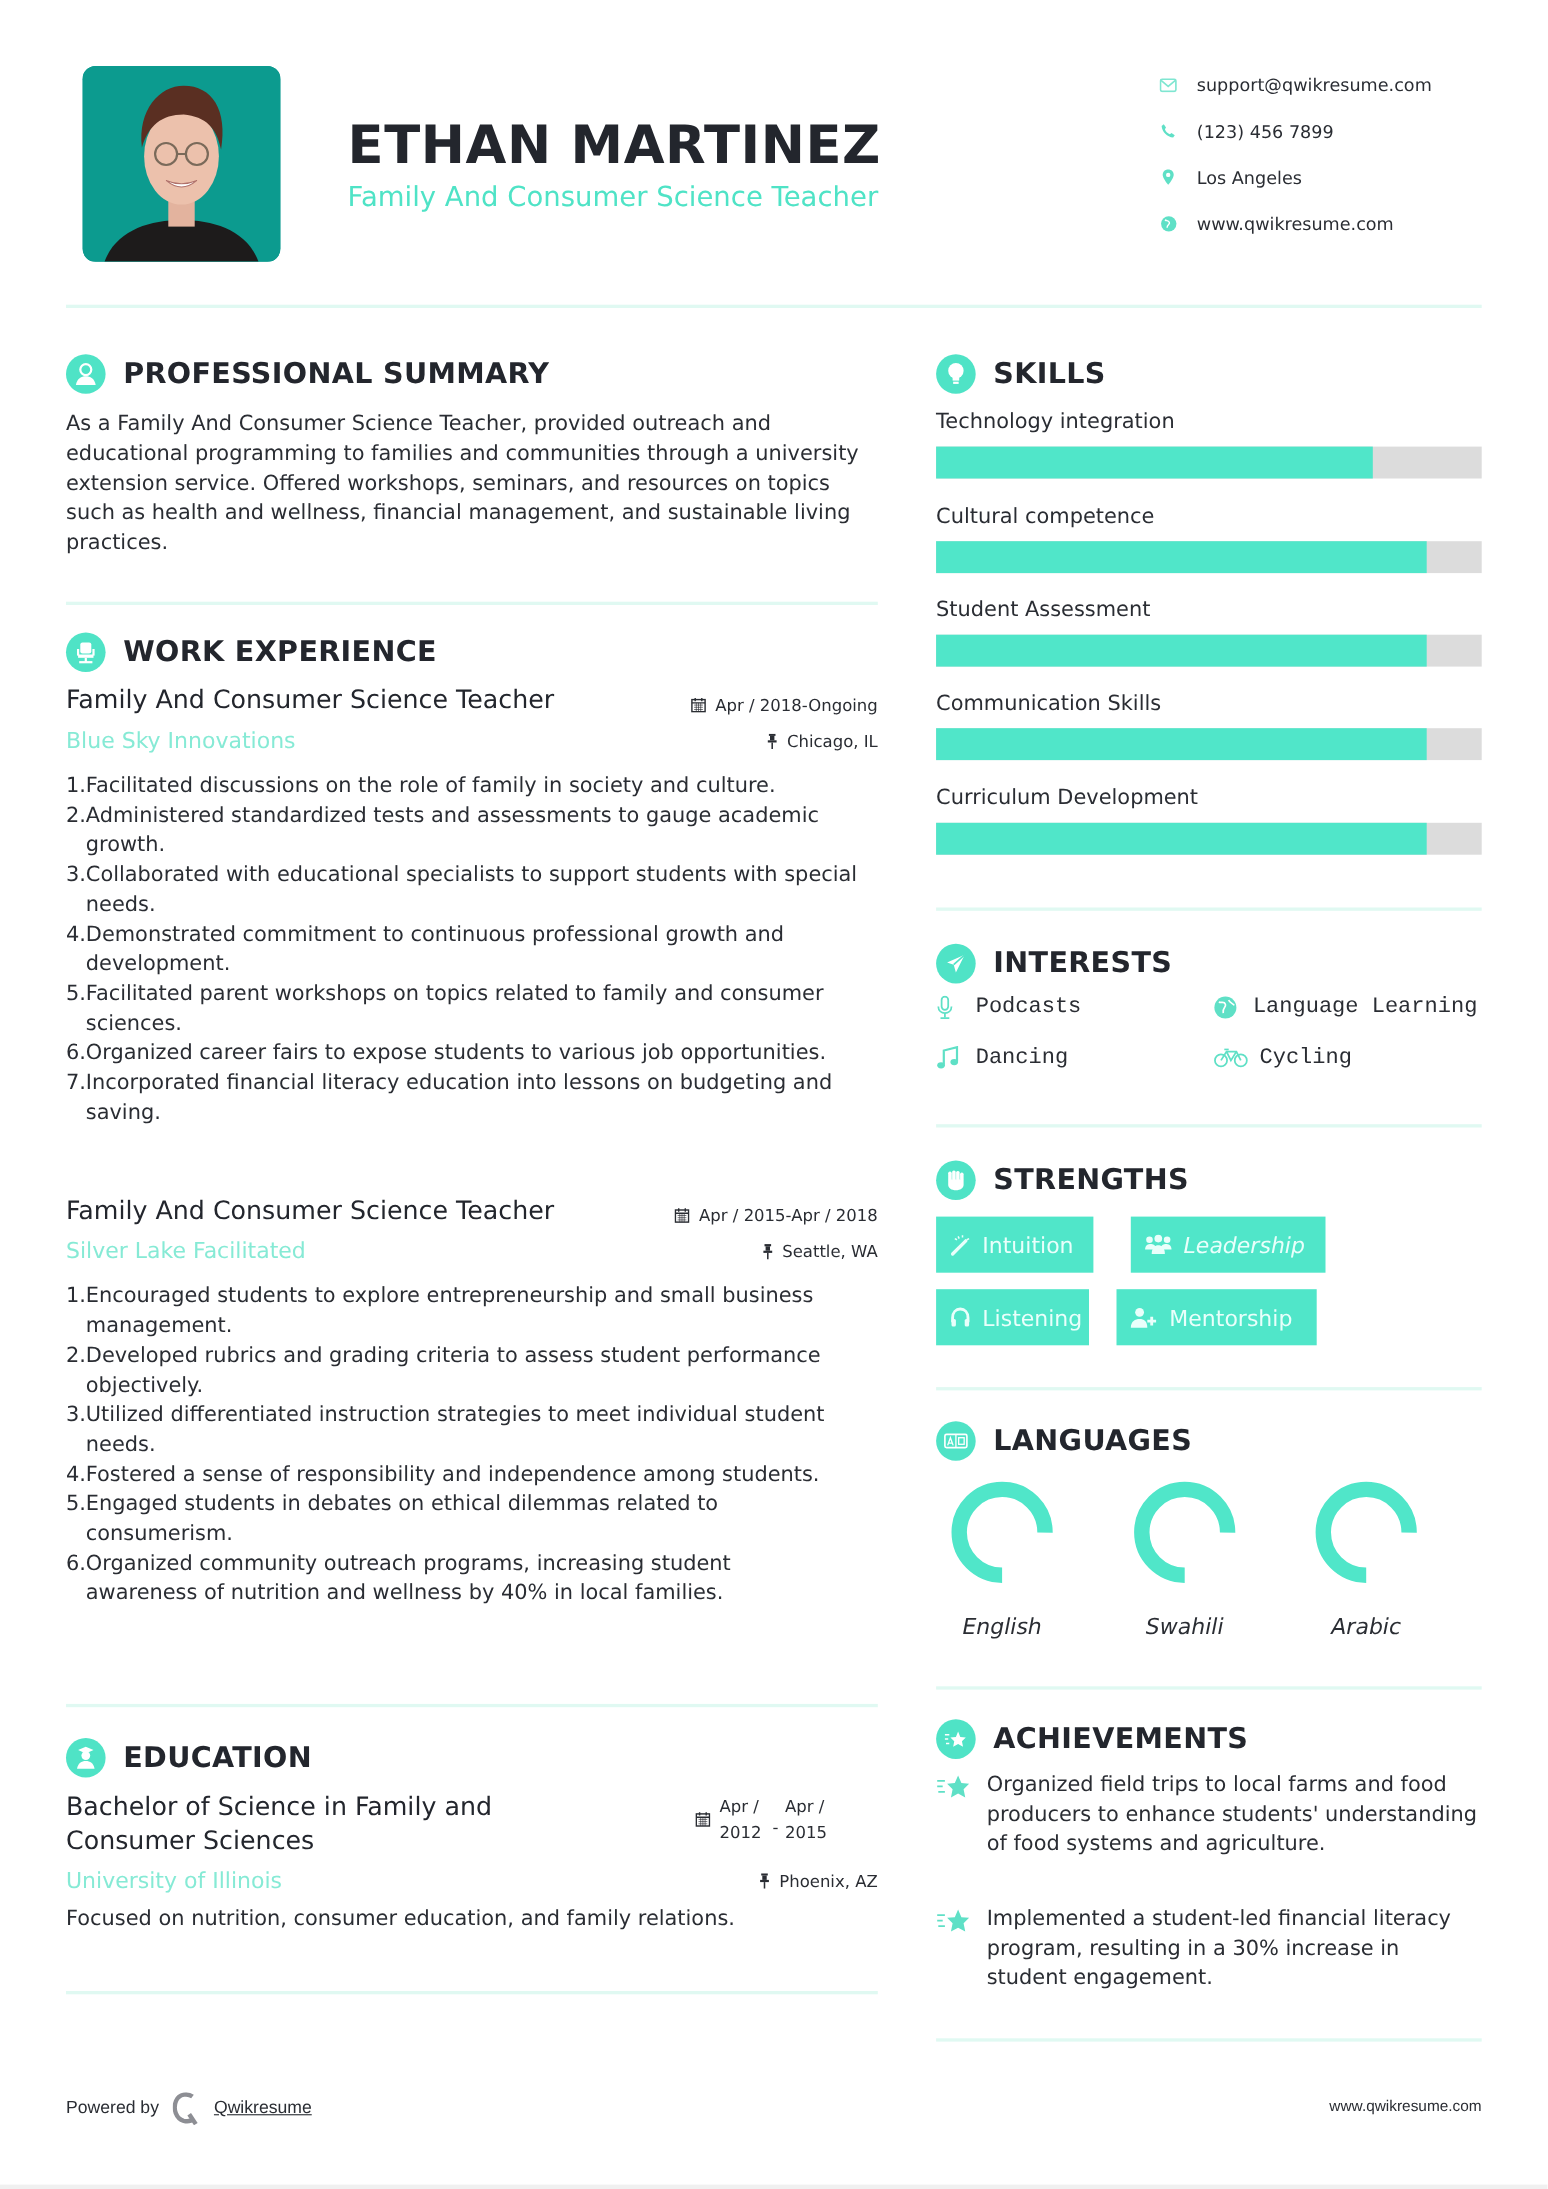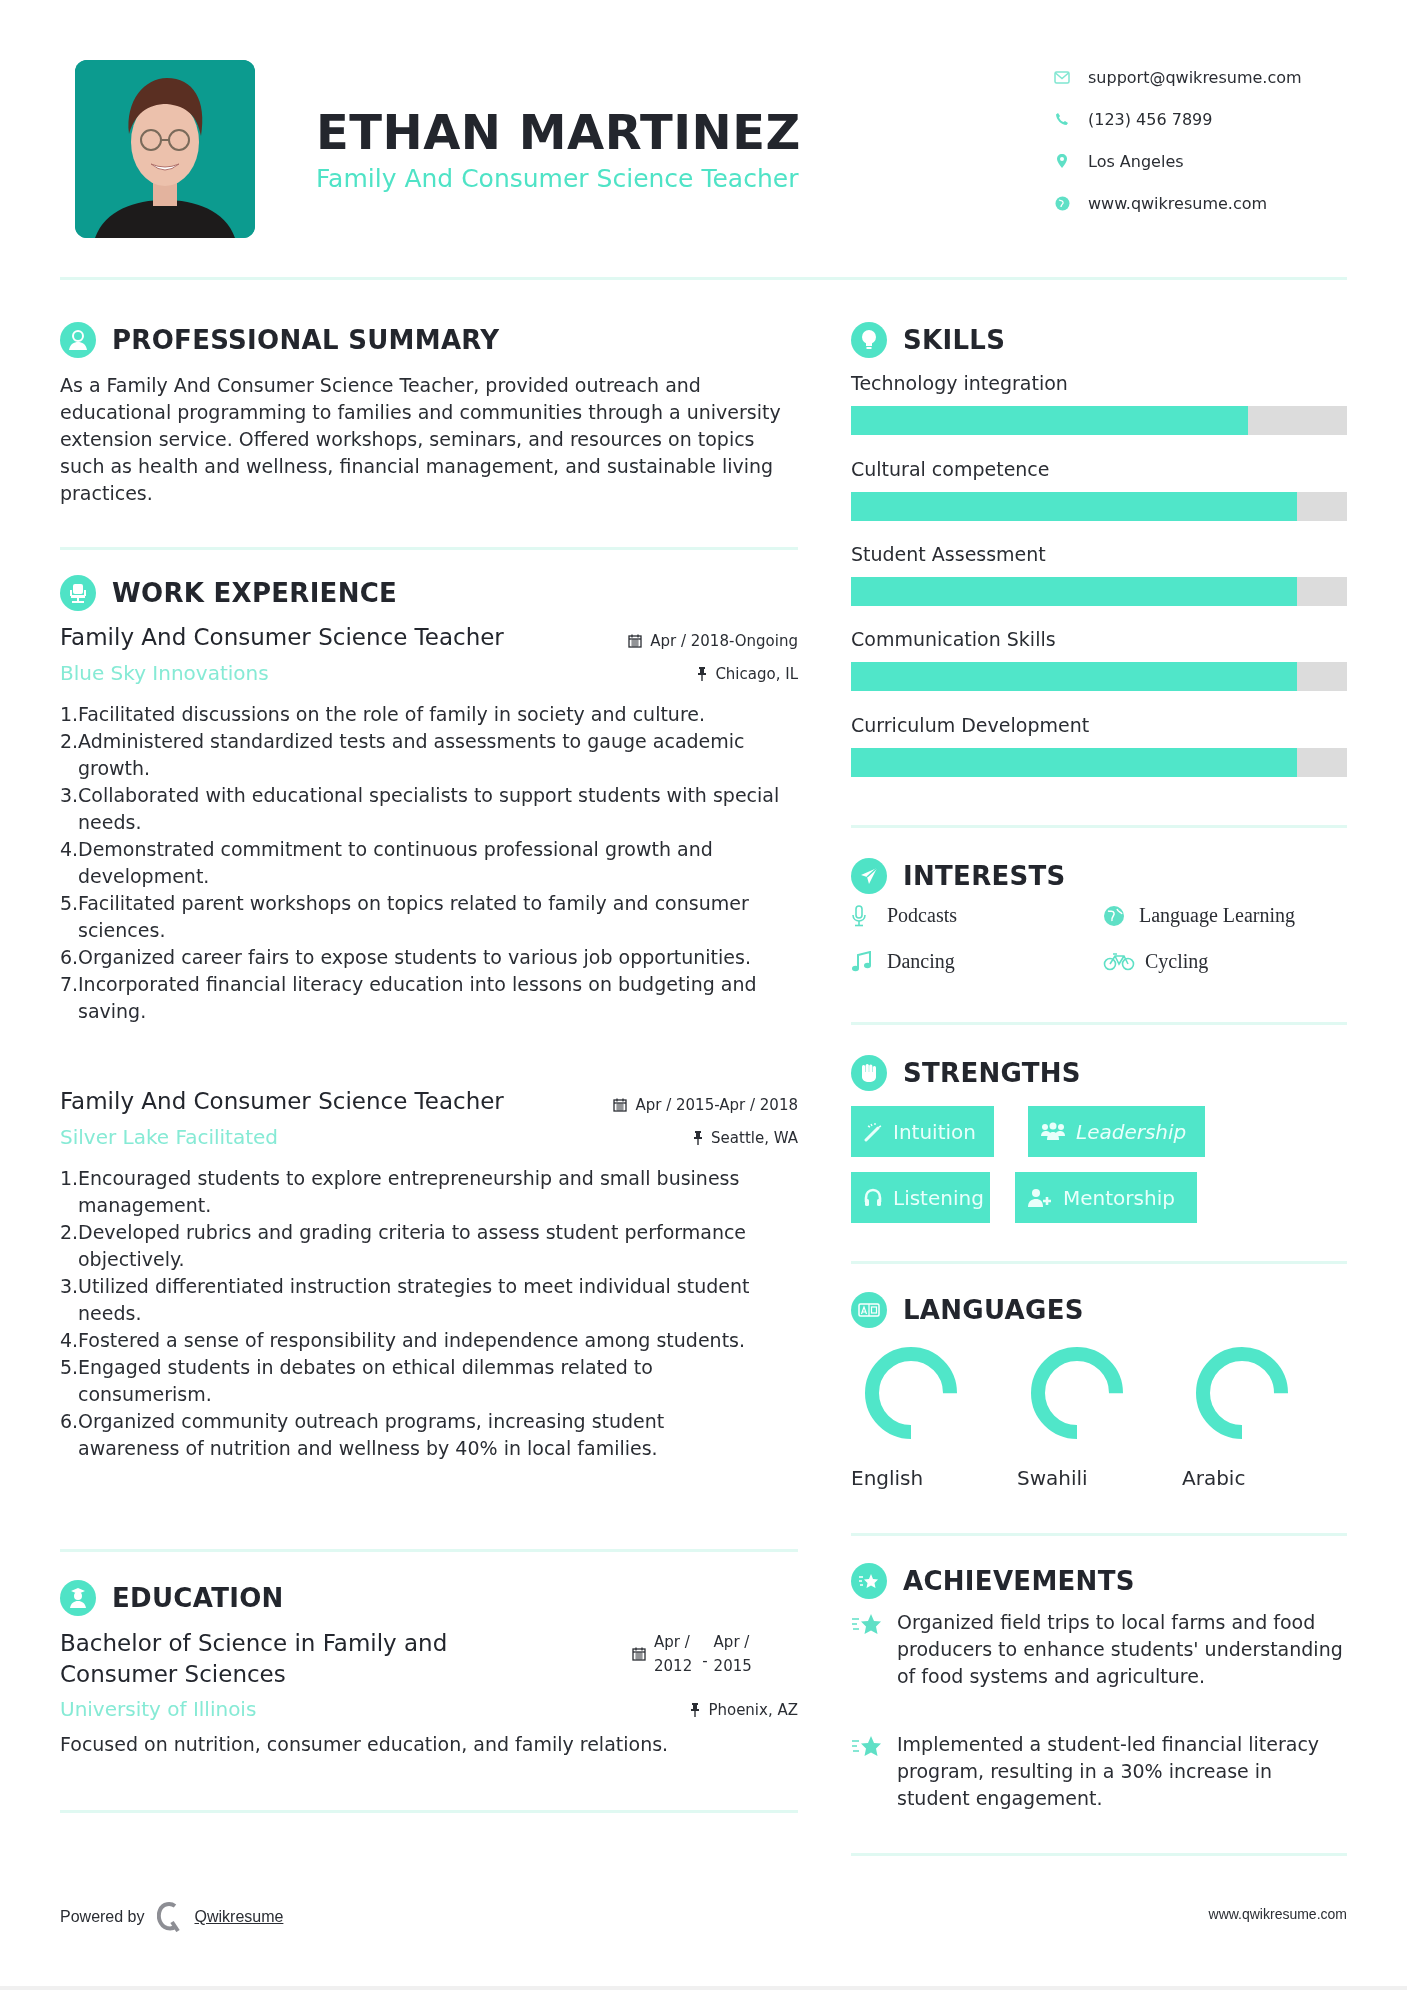--- a/index.html
+++ b/index.html
@@ -34,27 +34,27 @@
   ol.duties { list-style: none; }
   ol.duties li { display: flex; font-family: "DejaVu Sans", sans-serif; font-size: 19px; line-height: 27px; color: #2a2d33; }
   ol.duties li .num { width: 18px; flex: none; }
 
   
   .right { left: 851px; width: 496px; }
   .skill-label { font-family: "DejaVu Sans", sans-serif; font-size: 19px; color: #2a2d33; white-space: nowrap; }
   .skill-bar { height: 29px; background: #dcdcdc; position: relative; margin-top: 12px; }
   .skill-fill { position: absolute; left: 0; top: 0; bottom: 0; background: #50e6c9; }
 
-  .interest { display: flex; align-items: center; font-family: Liberation Serif, serif; font-size: 20px; color: #2a2d33; white-space: nowrap; }
+  .interest { display: flex; align-items: center; font-family: Liberation Mono, monospace; font-size: 20px; color: #2a2d33; white-space: nowrap; }
   .interest .ii { width: 28px; display: inline-flex; margin-right: 8px; }
 
   .tag { position: absolute; height: 51px; background: #50e6c9; color: #e9fffb; font-family: "DejaVu Sans", sans-serif; font-size: 20px; display: flex; align-items: center; padding: 0 12px; white-space: nowrap; }
   .tag .ti { margin-right: 10px; display: inline-flex; }
 
-  .lang { position: absolute; width: 120px; text-align: left; }
+  .lang { position: absolute; width: 120px; text-align: center; font-style: italic; }
   .lang-label { font-family: "DejaVu Sans", sans-serif; font-size: 20px; color: #2a2d33; margin-top: 26px; }
 
   .ach { display: flex; }
   .ach .ai { width: 46px; flex: none; padding-top: 2px; }
   .ach .at { font-family: "DejaVu Sans", sans-serif; font-size: 19px; line-height: 27px; color: #2a2d33; }
 
   .footer-left { left: 60px; top: 1902px; display: flex; align-items: center; font-family: "Liberation Sans", sans-serif; font-size: 16px; color: #2a2d33; }
   .footer-right { right: 60px; top: 1906px; font-family: "Liberation Sans", sans-serif; font-size: 14px; color: #2a2d33; }
   .qlink { color: #2a2d33; text-decoration: underline; }
   .bottom-line { left: 0; right: 0; top: 1986px; height: 4px; background: #f0f0f0; }

